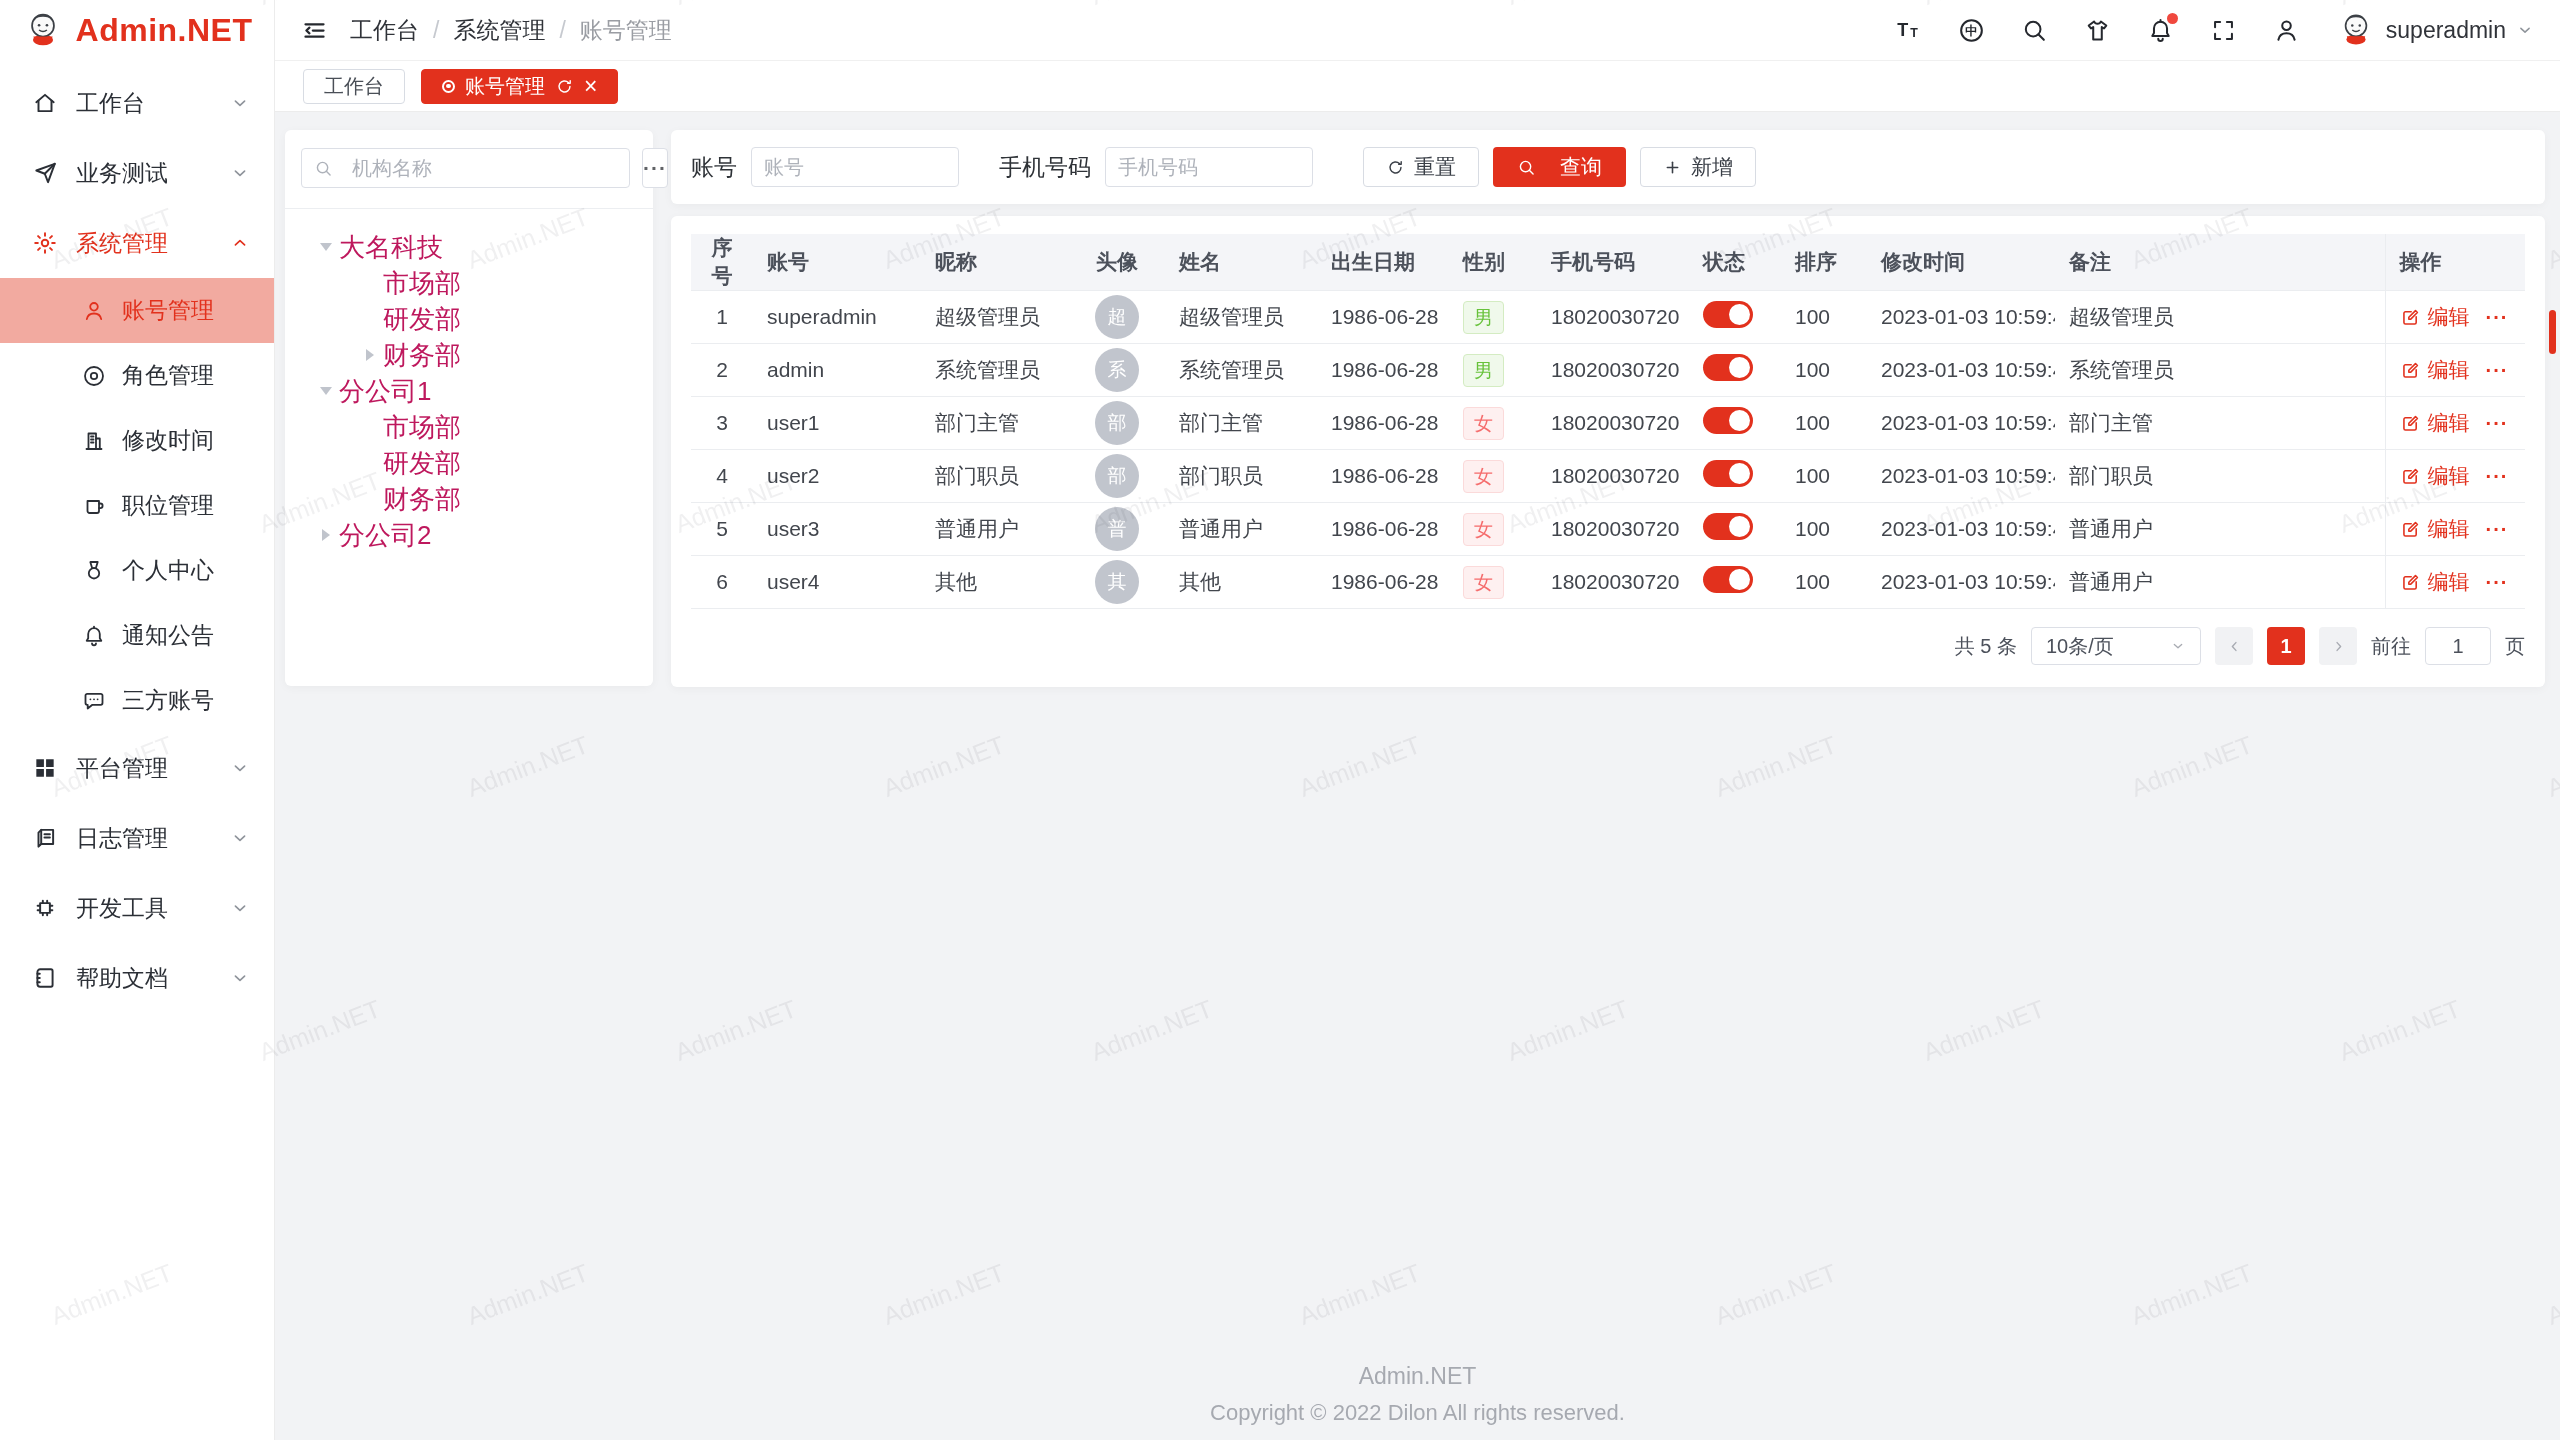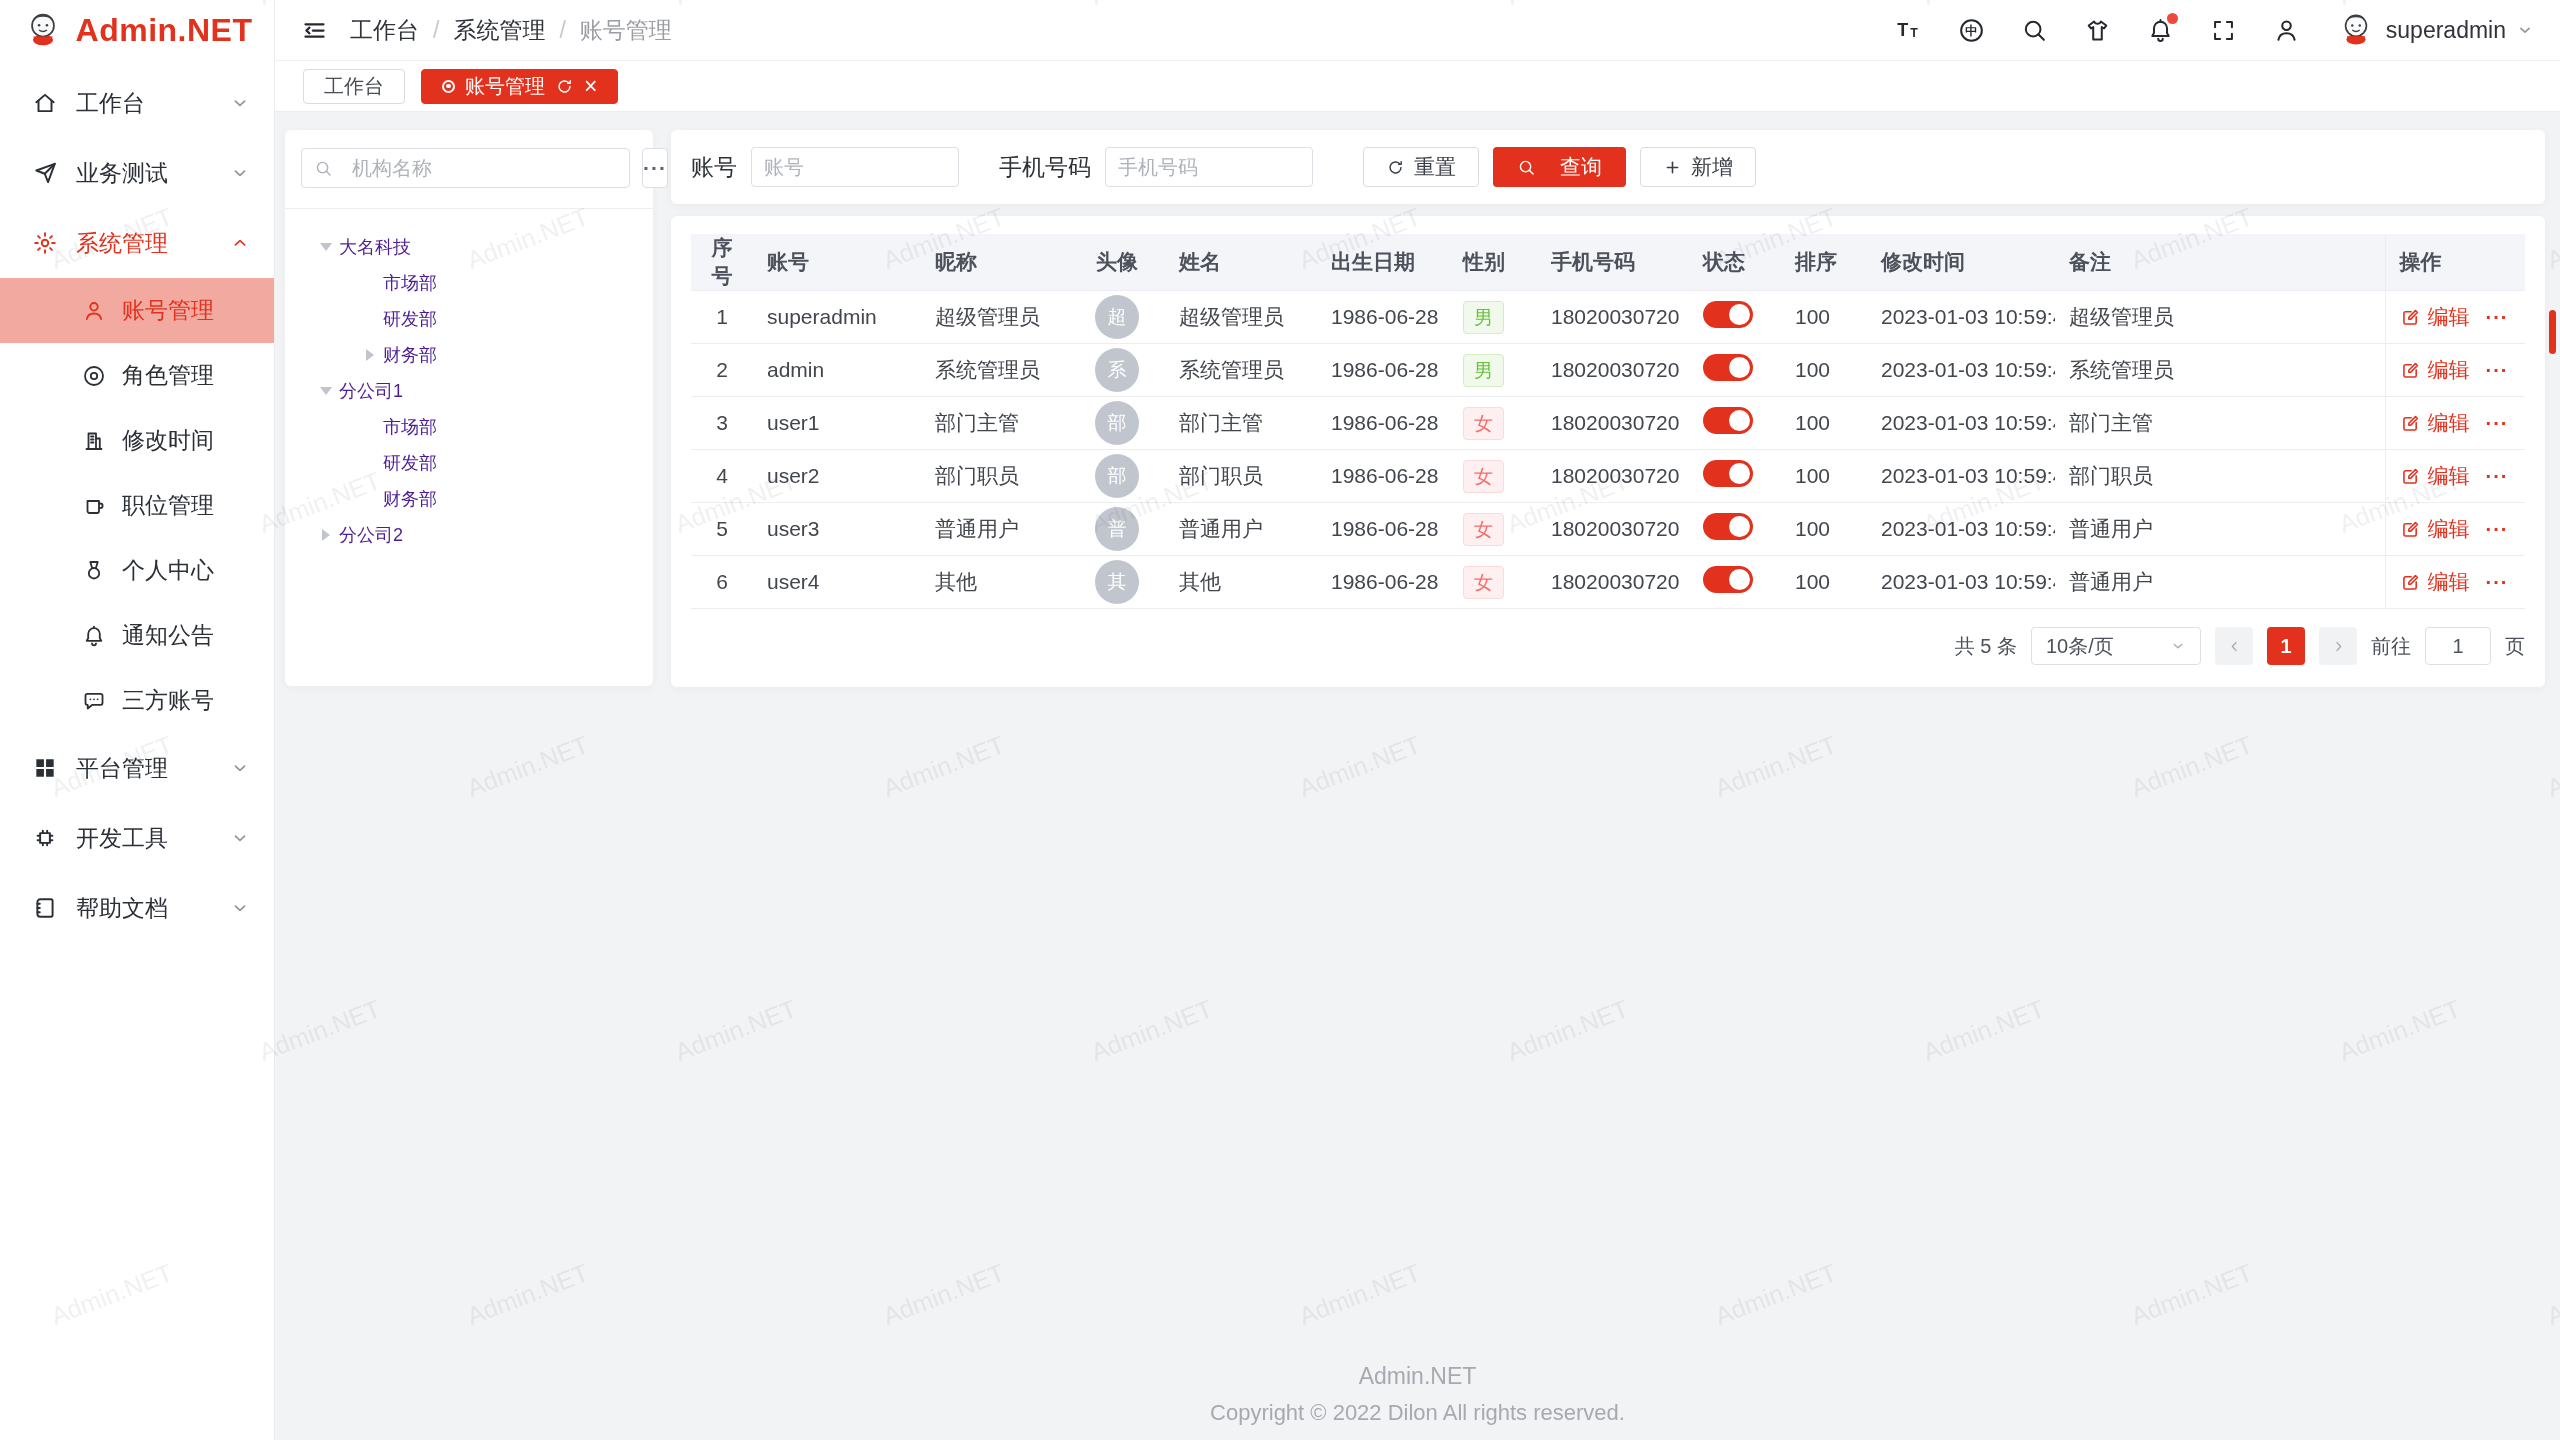--- a/index.html
+++ b/index.html
@@ -69,21 +69,21 @@
     display:flex; align-items:center; padding:0 12px; gap:19px; }
   .inp input { border:none; outline:none; flex:1; font-size:20px; color:#333;
     font-family:inherit; min-width:0; background:transparent; }
   .inp input::placeholder { color:#aeb2ba; }
   .inp .sic { width:19px; height:19px; color:#aeb2ba; flex-shrink:0; }
   .org-search { flex:1; }
   .more-btn { width:62px; height:40px; border:1px solid #dcdfe6; border-radius:4px;
     display:flex; align-items:center; justify-content:center; color:#606266;
     font-size:21px; font-weight:bold; letter-spacing:1px; cursor:pointer; background:#fff; }
   .org-divider { border:none; border-top:1px solid #eceef1; margin:20px -16px 20px; }
-  .tnode { height:36px; display:flex; align-items:center; font-size:18px; color:#4c1d95; cursor:pointer; }
+  .tnode { height:36px; display:flex; align-items:center; font-size:26px; color:#be185d; cursor:pointer; }
   .tnode.depth0 { padding-left:12px; }
   .tnode.depth1 { padding-left:56px; }
   .caret { width:26px; height:26px; display:flex; align-items:center; justify-content:center; flex-shrink:0; }
   .caret.exp::before { content:''; border-left:6px solid transparent;
     border-right:6px solid transparent; border-top:8px solid #c0c4cc; }
   .caret.col::before { content:''; border-top:6px solid transparent;
     border-bottom:6px solid transparent; border-left:8px solid #c0c4cc; }
 
   .main-col { flex:1; display:flex; flex-direction:column; gap:12px; min-width:0; }
   .filter-card { padding:17px 20px; display:flex; align-items:center; gap:14px; }
@@ -284,20 +284,36 @@
           </span>
           <span>三方账号</span>
         </div>
         <div class="mi">
           <span class="ic">
             <svg viewBox="0 0 24 24" fill="currentColor">
               <path d="M4 4h7v7H4z M13 4h7v7h-7z M4 13h7v7H4z M13 13h7v7h-7z"></path>
             </svg>
           </span>
           <span class="lbl">平台管理</span>
+          <span class="chev">
+            <svg viewBox="0 0 24 24" fill="none" stroke="currentColor" stroke-width="2" stroke-linecap="round" stroke-linejoin="round">
+              <path d="M6.5 9.8l5.5 5 5.5-5"></path>
+            </svg>
+          </span>
+        </div>
+        <div class="mi">
+          <span class="ic">
+            <svg viewBox="0 0 24 24" fill="none" stroke="currentColor" stroke-width="1.8" stroke-linecap="round" stroke-linejoin="round">
+              <path d="M8.5 4.5h11v13h-11z"></path>
+              <path d="M8.5 17.5 6 20V7l2.5-2.5"></path>
+              <path d="M11.5 8.5h5"></path>
+              <path d="M11.5 11.5h5"></path>
+            </svg>
+          </span>
+          <span class="lbl">日志管理</span>
           <span class="chev">
             <svg viewBox="0 0 24 24" fill="none" stroke="currentColor" stroke-width="2" stroke-linecap="round" stroke-linejoin="round">
               <path d="M6.5 9.8l5.5 5 5.5-5"></path>
             </svg>
           </span>
         </div>
         <div class="mi">
           <span class="ic">
             <svg viewBox="0 0 24 24" fill="none" stroke="currentColor" stroke-width="1.8" stroke-linecap="round" stroke-linejoin="round">
               <path d="M7.5 7.5h9v9h-9z"></path>

